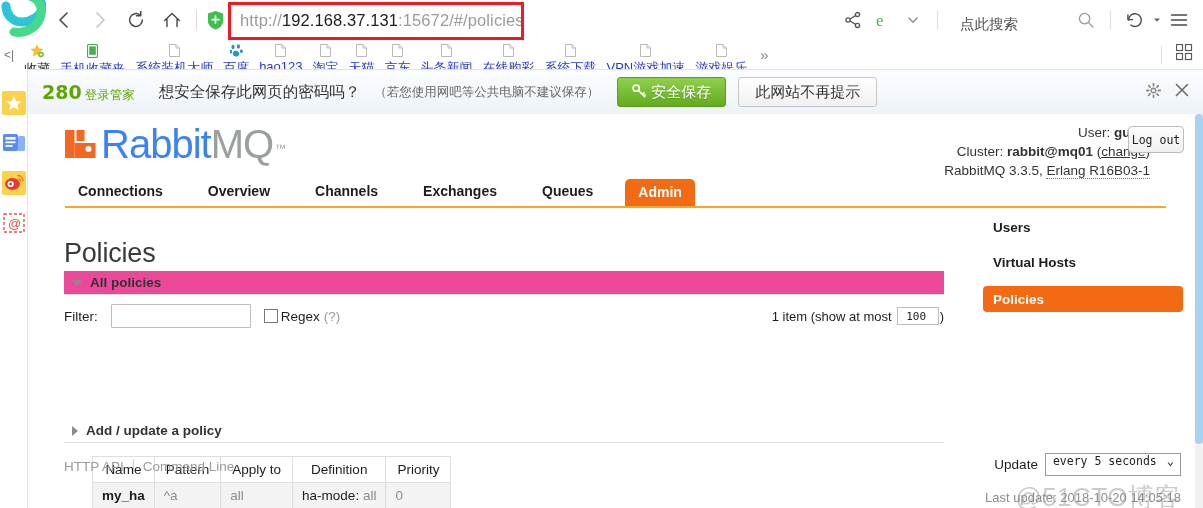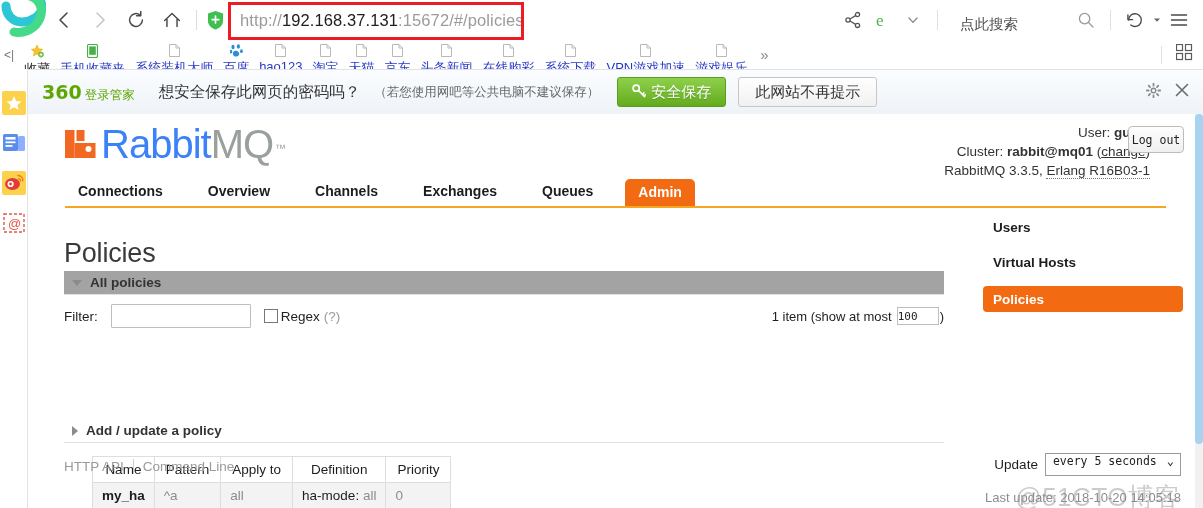--- a/index.html
+++ b/index.html
@@ -311,21 +311,21 @@
     font-size: 27px;
     color: #3a3a3a;
     font-family: "Liberation Sans", sans-serif;
     font-weight: normal;
     letter-spacing: -0.2px;
   }
   .section-head {
     position: absolute;
     left: 36px; top: 157px;
     width: 880px; height: 23px;
-    background: #a3a3a3;
+    background: #ec4899;
     border-bottom: 1px solid #e0e0e0;
     display: flex;
     align-items: center;
     font-size: 13.5px;
     font-weight: bold;
     color: #333;
     font-family: "Liberation Sans", sans-serif;
   }
   .caret-down {
     display: inline-block;
@@ -375,21 +375,21 @@
     font-family: "Liberation Sans", sans-serif;
   }
   .count-input {
     width: 42px; height: 18px;
     border: 1px solid #bdbdbd;
     background: #fff;
     margin: 0 1px 0 5px;
     font-family: "DejaVu Sans Mono", monospace;
     font-size: 11px;
     color: #222;
-    text-align: left;
+    text-align: center;
     padding-right: 3px;
     line-height: 18px;
     box-sizing: border-box;
   }
 
   
   .ptable {
     position: absolute;
     left: 64px; top: 342px;
     border-collapse: collapse;
@@ -802,21 +802,21 @@
     <div class="rail-icon">
       <svg width="22" height="20" viewBox="0 0 22 20">
         <rect x="1" y="1" width="20" height="18" fill="#fff" stroke="#e2574c" stroke-width="1.4" stroke-dasharray="3 2"></rect>
         <text x="5" y="15" font-family="Liberation Sans, sans-serif" font-size="13" fill="#e2574c">@</text>
       </svg>
     </div>
   </div>
 
   <div class="pwbar">
     <div class="pw-logo">
-      <span class="pw-360">360</span>
+      <span class="pw-360">280</span>
       <span class="pw-gj">登录管家</span>
     </div>
     <div class="pw-q">想安全保存此网页的密码吗？</div>
     <div class="pw-note">（若您使用网吧等公共电脑不建议保存）</div>
     <div class="pw-save">
       <span>
         <svg width="14" height="14" viewBox="0 0 14 14">
           <circle cx="4.2" cy="4.2" r="3.1" fill="none" stroke="#fff" stroke-width="1.6"></circle>
           <path d="M6.3 6.3 L12.6 12.6 M10.4 10.4 L12 8.8 M12 12 L13.3 10.7" stroke="#fff" stroke-width="1.6" stroke-linecap="round"></path>
         </svg>

